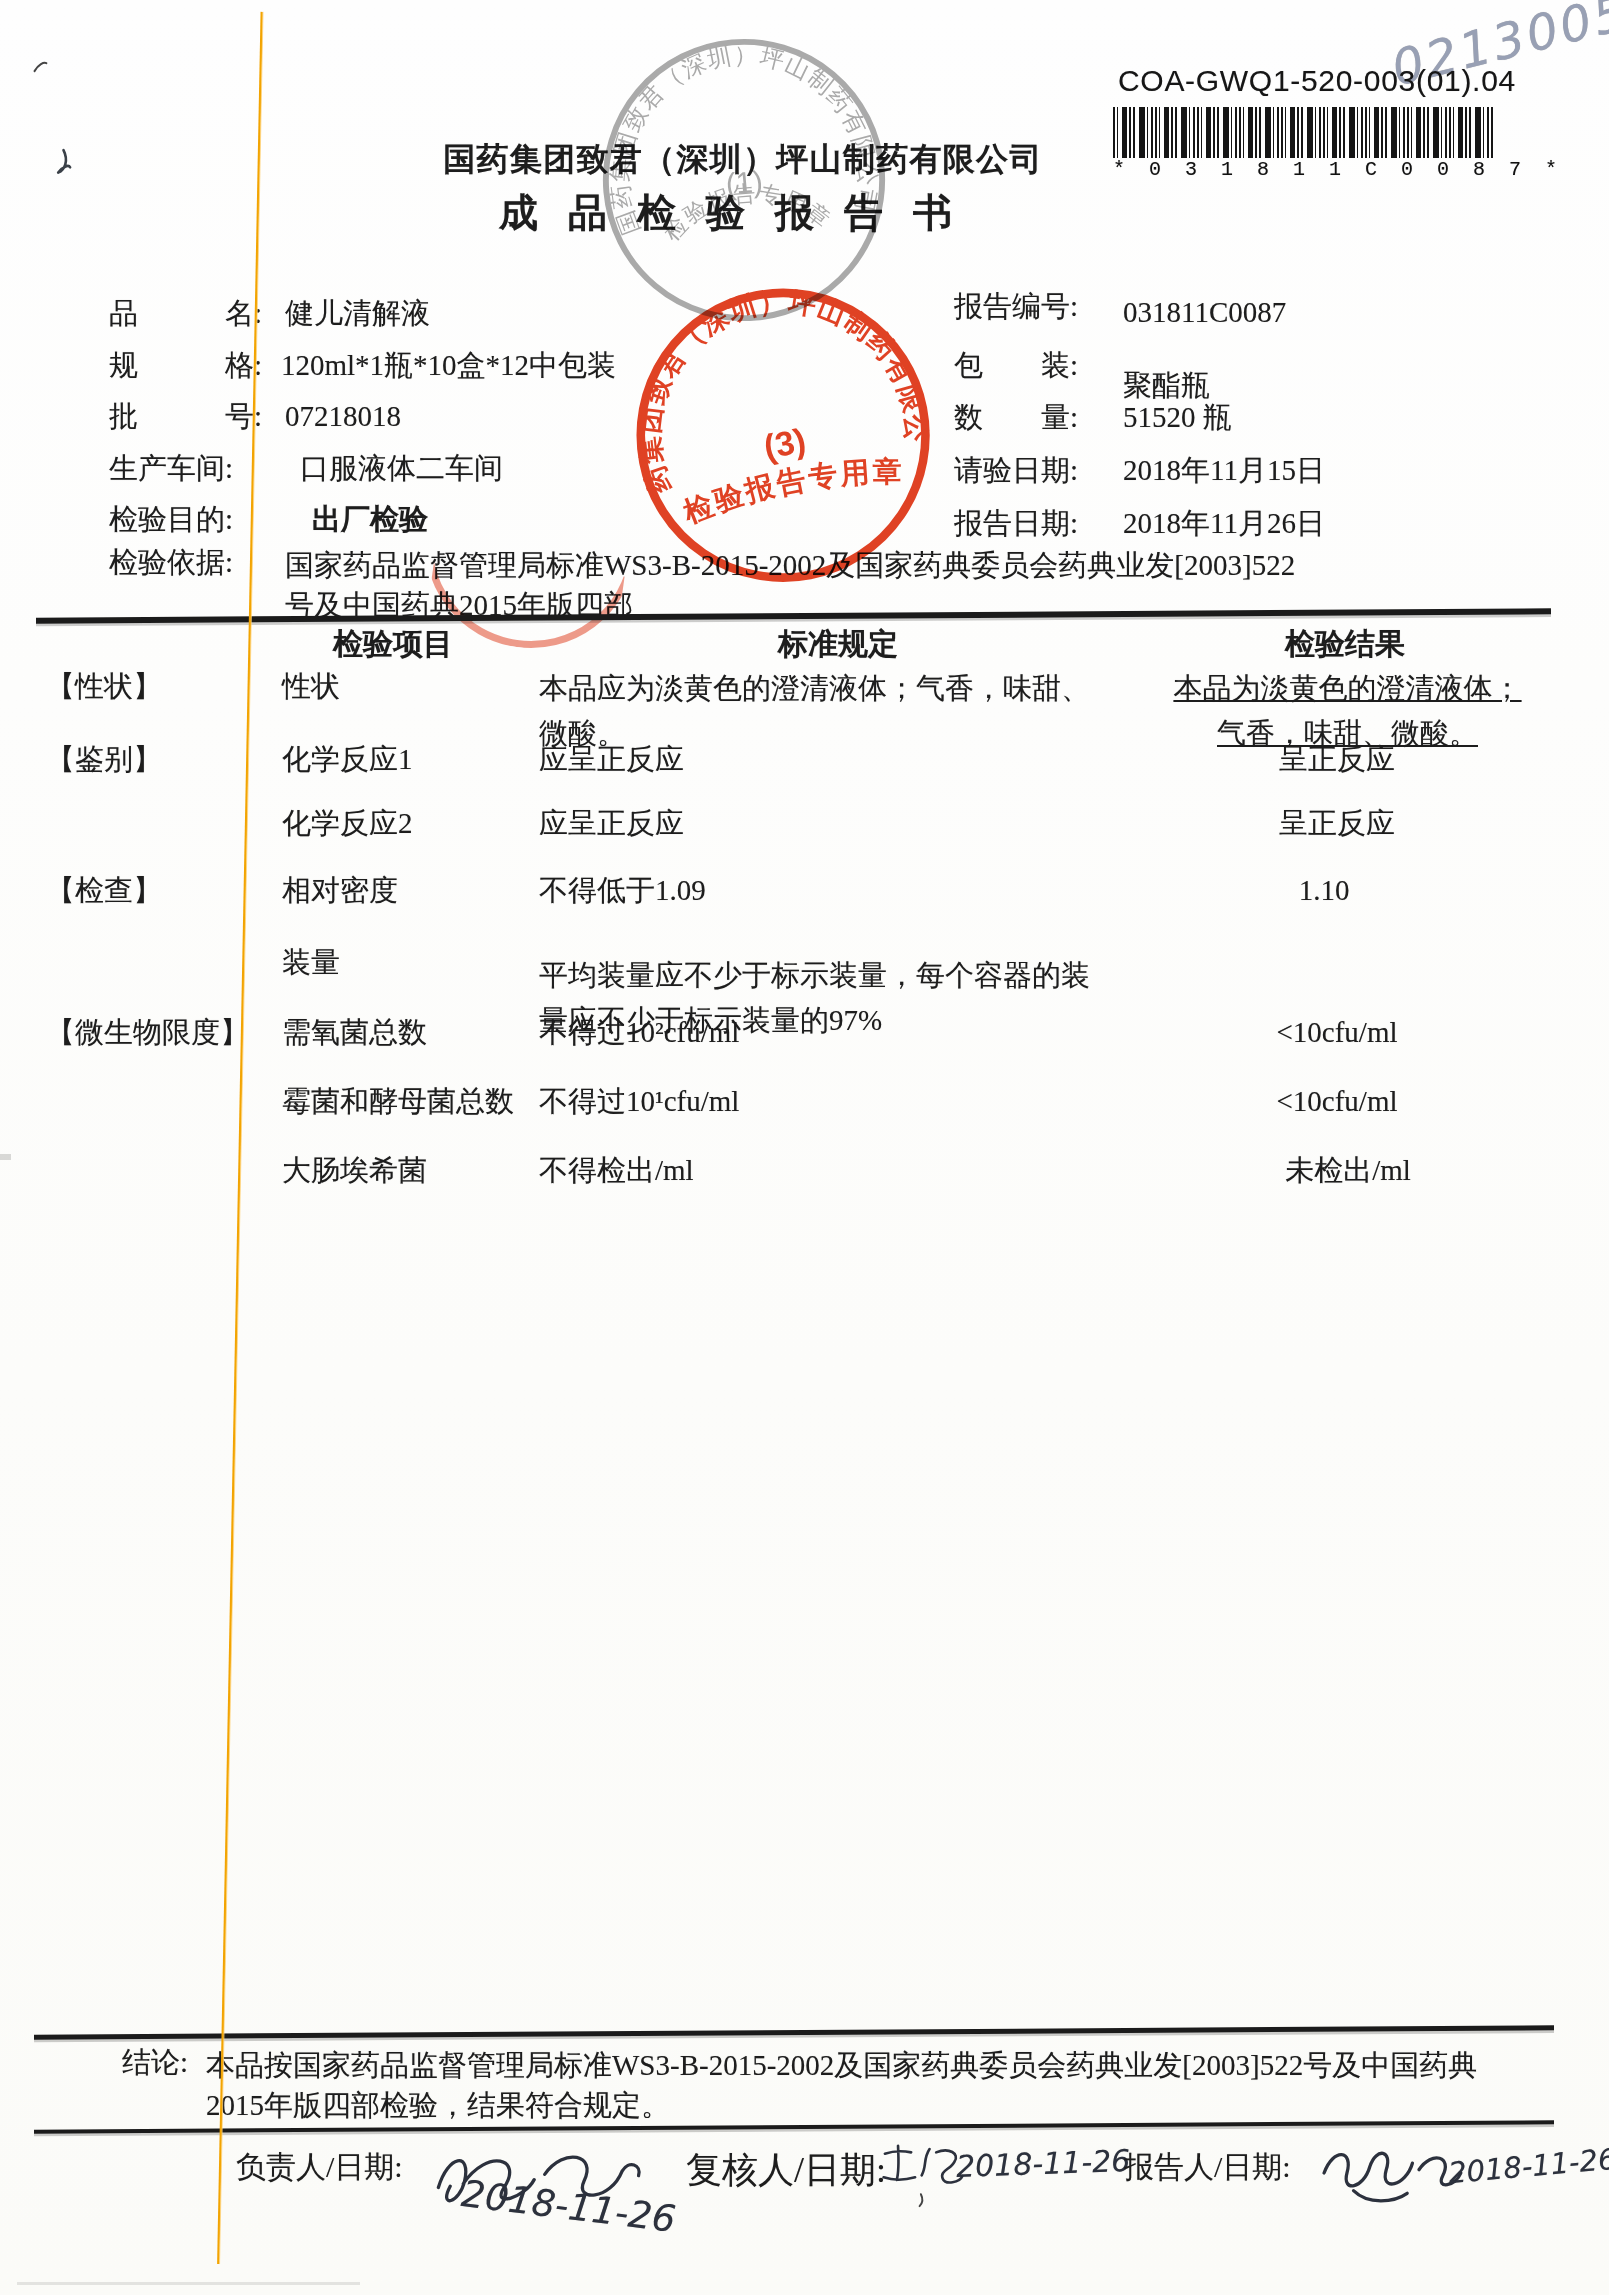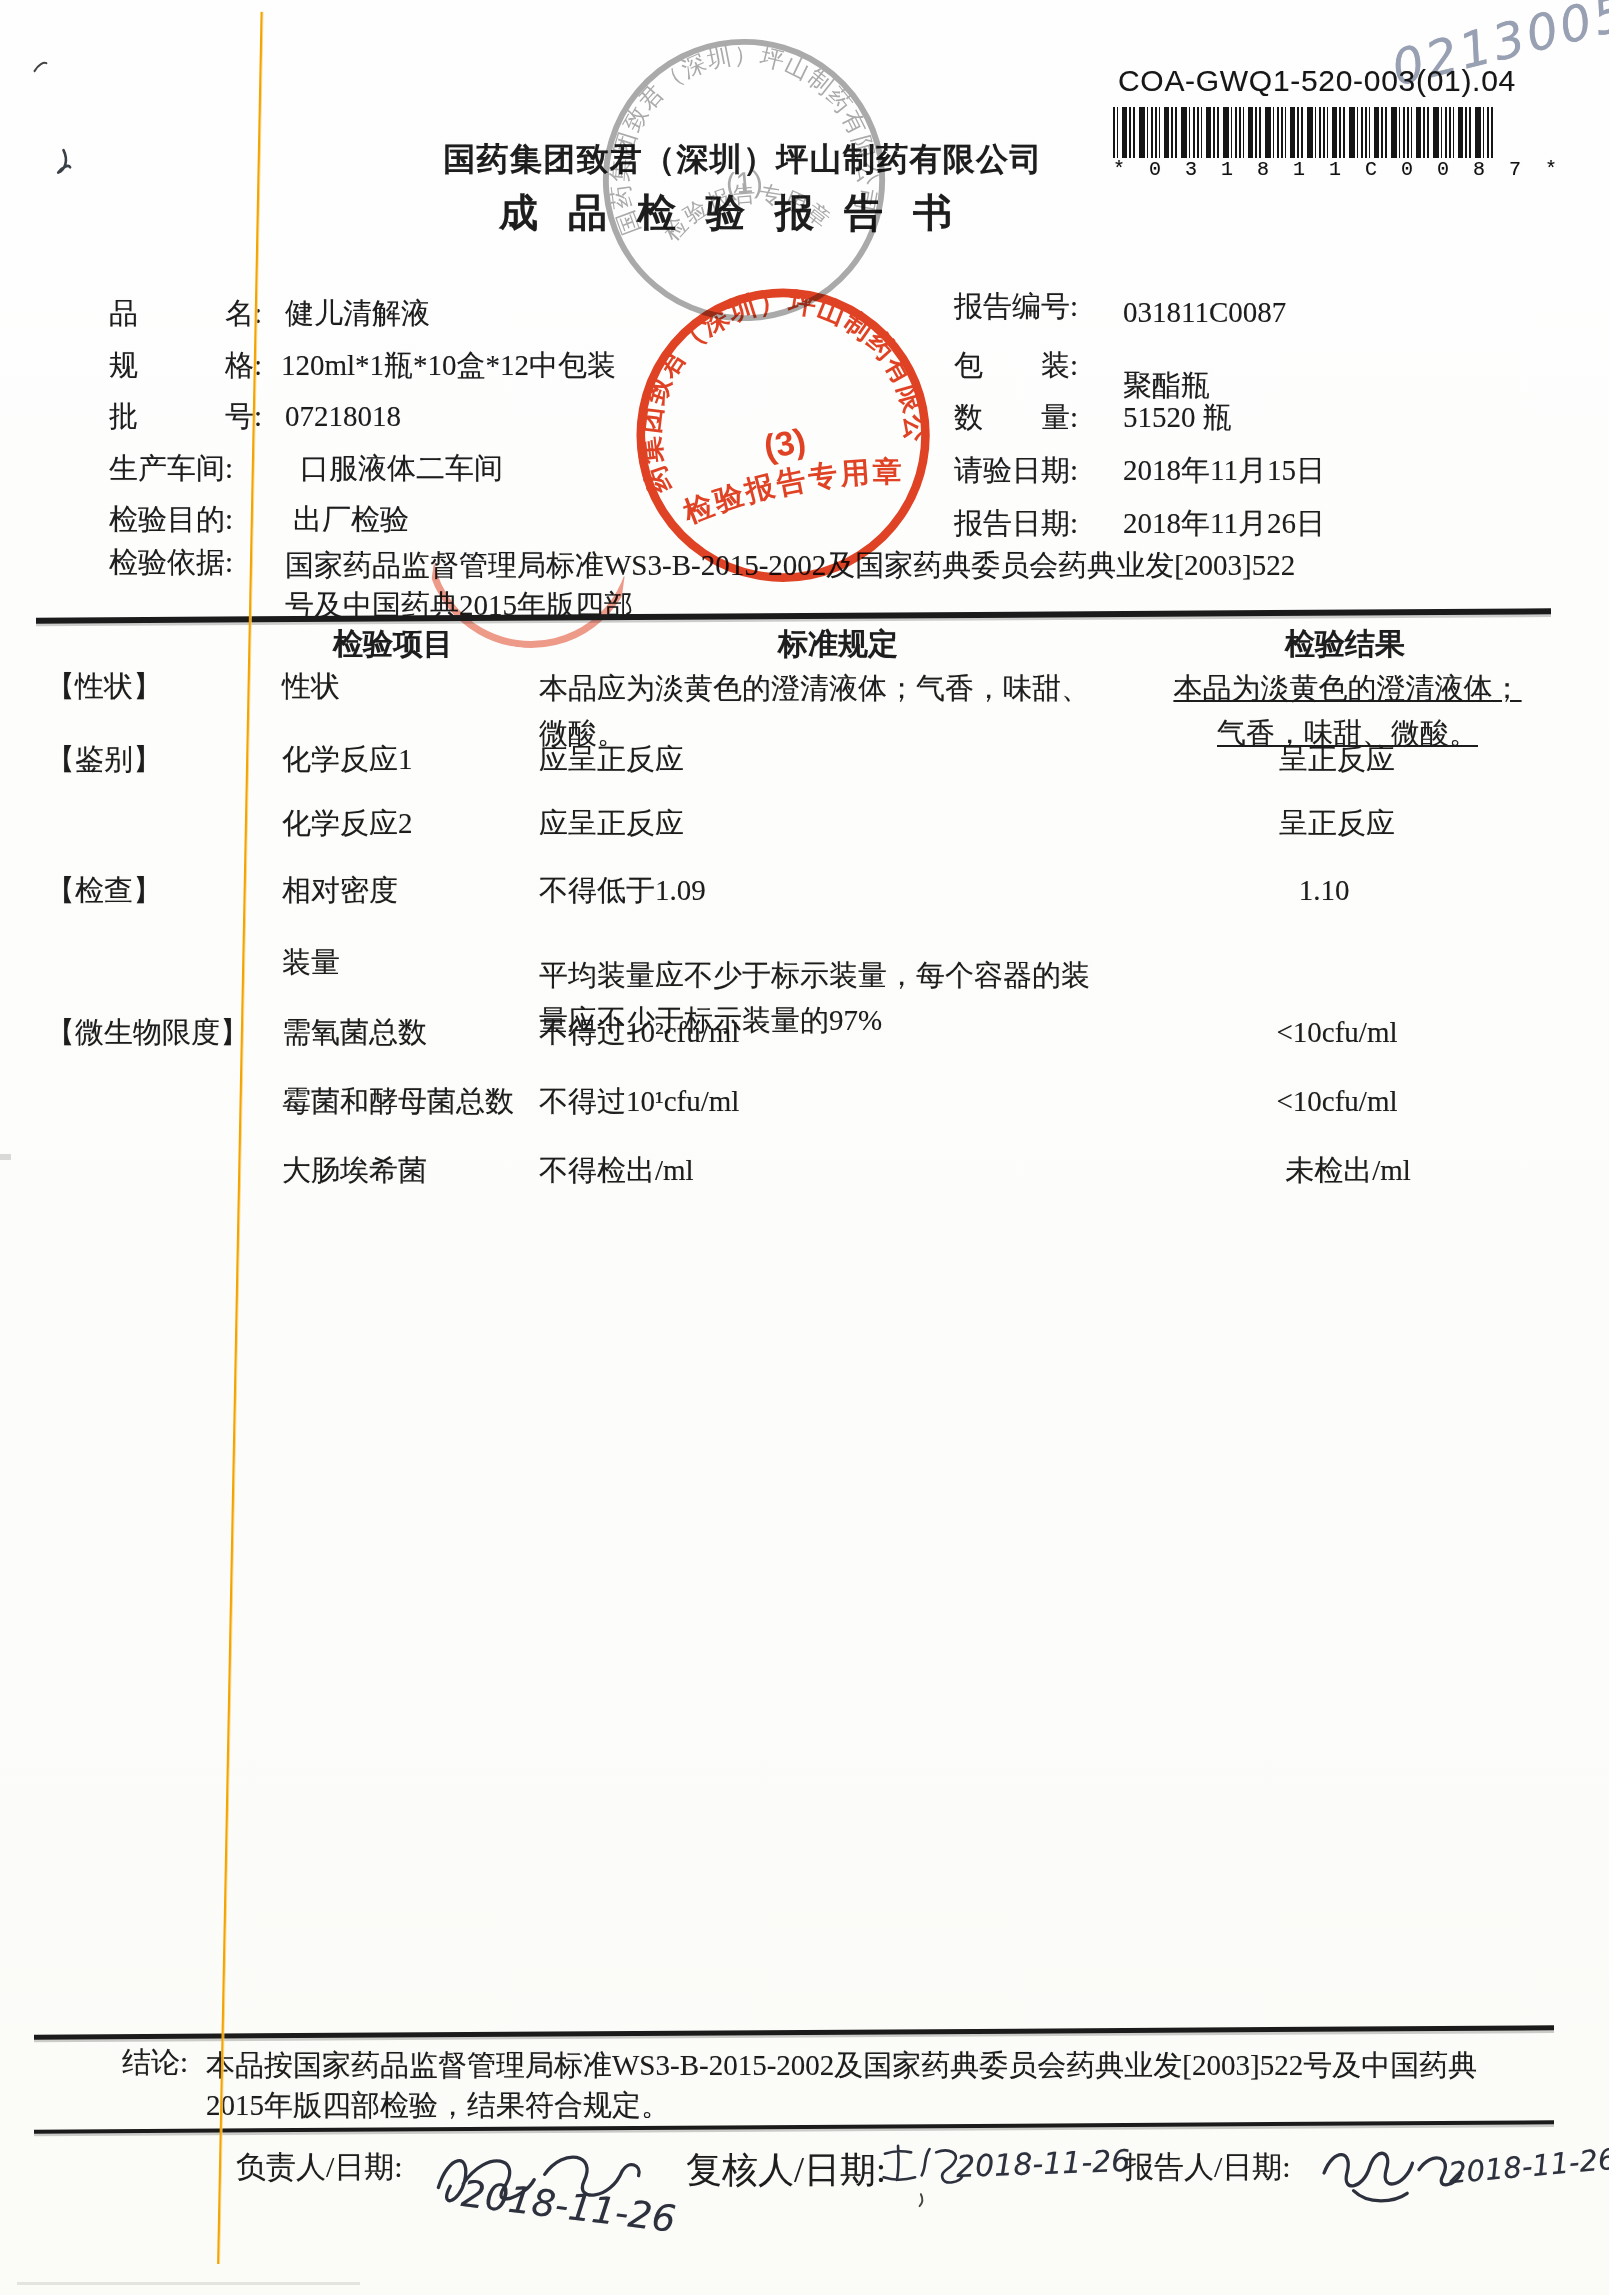--- a/index.html
+++ b/index.html
@@ -85,21 +85,21 @@
 
   <div class="t" style="left:109px;top:296px;">品　　　名:</div>
   <div class="t" style="left:285px;top:296px;">健儿清解液</div>
   <div class="t" style="left:109px;top:348px;">规　　　格:</div>
   <div class="t" style="left:281px;top:348px;">120ml*1瓶*10盒*12中包装</div>
   <div class="t" style="left:109px;top:399px;">批　　　号:</div>
   <div class="t" style="left:285px;top:399px;">07218018</div>
   <div class="t" style="left:109px;top:451px;">生产车间:</div>
   <div class="t" style="left:300px;top:451px;">口服液体二车间</div>
   <div class="t" style="left:109px;top:502px;">检验目的:</div>
-  <div class="t" style="left:293px;top:502px;">出厂检验</div>
+  <div class="t" style="left:312px;top:502px;font-weight:bold;">出厂检验</div>
   <div class="t" style="left:109px;top:545px;">检验依据:</div>
   <div class="t pre lh60" style="left:285px;top:545px;">国家药品监督管理局标准WS3-B-2015-2002及国家药典委员会药典业发[2003]522
 号及中国药典2015年版四部</div>
 
   <div class="t" style="left:954px;top:289px;">报告编号:</div>
   <div class="t" style="left:1123px;top:295px;">031811C0087</div>
   <div class="t" style="left:954px;top:348px;">包　　装:</div>
   <div class="t" style="left:1123px;top:348px;margin-top:20px;">聚酯瓶</div>
   <div class="t" style="left:954px;top:400px;">数　　量:</div>
   <div class="t" style="left:1123px;top:400px;">51520 瓶</div>

